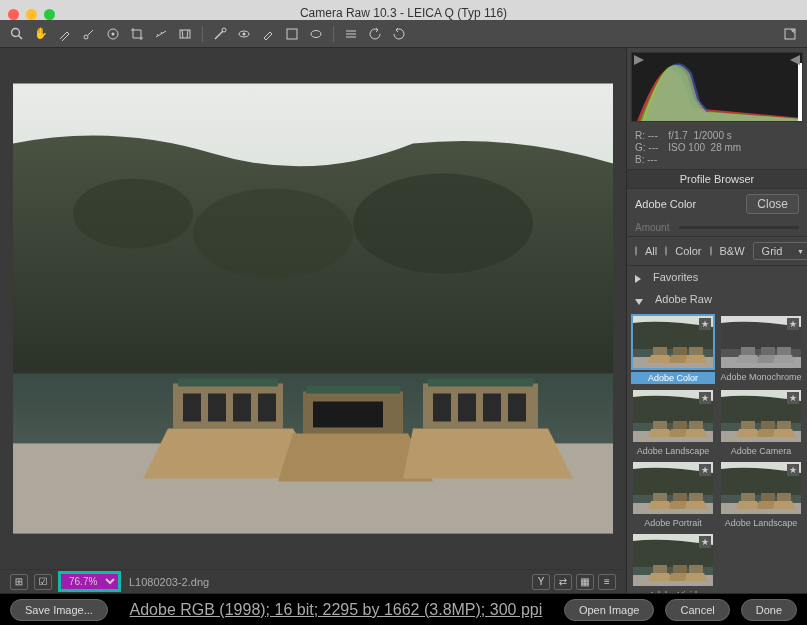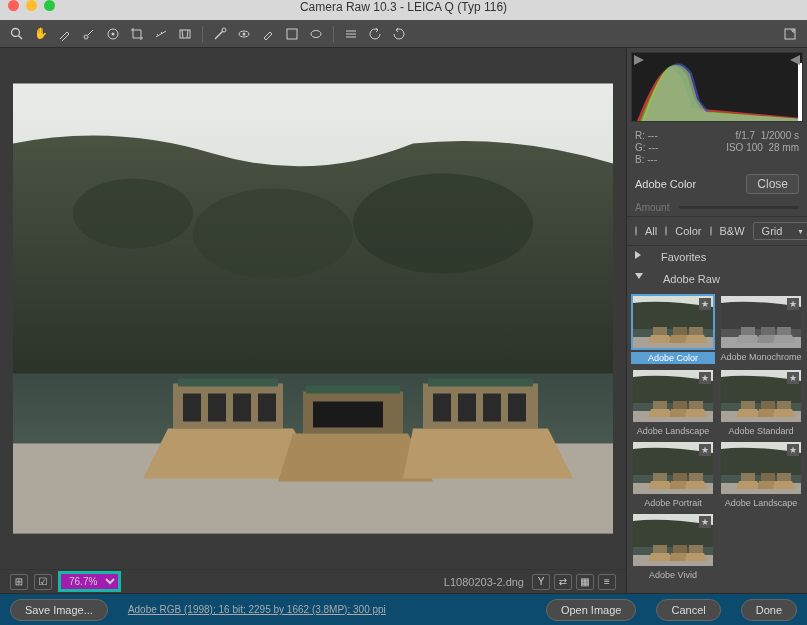--- a/index.html
+++ b/index.html
@@ -1,71 +1,71 @@
 <!DOCTYPE html>
 <html><head>
 <meta charset="utf-8">
 <style>
 *{margin:0;padding:0;box-sizing:border-box;font-family:"Helvetica Neue",Arial,sans-serif;font-size:11px;color:#ccc}
 body{background:#4a4a4a;width:807px;height:625px;overflow:hidden;display:flex;flex-direction:column}
-.titlebar{height:20px;background:#d8d8d8;display:flex;align-items:flex-start;padding:0 8px;position:relative}
+.titlebar{height:20px;background:#d8d8d8;display:flex;align-items:flex-end;padding:0 8px;position:relative}
 .traffic{display:flex;gap:7px}
 .tl{width:11px;height:11px;border-radius:50%}
 .tl.red{background:#ff5f56}
 .tl.yel{background:#ffbd2e}
 .tl.grn{background:#27c93f}
 .title{position:absolute;left:0;right:0;text-align:center;color:#333;font-size:12px}
 .toolbar{height:28px;background:#4a4a4a;border-bottom:1px solid #2a2a2a;display:flex;align-items:center;padding:0 8px;gap:6px}
 .tb-icon{width:18px;height:18px;display:flex;align-items:center;justify-content:center;color:#ccc;cursor:pointer}
 .tb-sep{width:1px;height:16px;background:#666;margin:0 2px}
 .tb-spacer{flex:1}
 .main{flex:1;display:flex;overflow:hidden}
 .preview-area{flex:1;display:flex;flex-direction:column;background:#3a3a3a;border-right:1px solid #2a2a2a;min-width:0}
 .preview-img{flex:1;margin:10px;display:flex;align-items:center;justify-content:center;overflow:hidden}
 .preview-img svg{width:100%;height:100%;max-width:600px}
 .preview-footer{height:24px;display:flex;align-items:center;padding:0 10px;gap:8px;border-top:1px solid #333}
 .pf-left{display:flex;align-items:center;gap:6px}
-.pf-center{flex:1;text-align:right;color:#aaa}
+.pf-center{flex:1;text-align:left;color:#aaa}
 .pf-right{display:flex;align-items:center;gap:4px}
 .pf-btn{width:18px;height:16px;border:1px solid #666;border-radius:2px;display:flex;align-items:center;justify-content:center;font-size:10px;cursor:pointer}
 .sidebar{width:180px;background:#424242;display:flex;flex-direction:column;overflow:hidden}
 .histogram{height:70px;background:#1e1e1e;margin:4px;position:relative;border:1px solid #333}
 .clip-ind{position:absolute;top:2px;width:10px;height:10px}
 .clip-l{left:2px}
 .clip-r{right:2px}
 .readout{padding:4px 8px;font-size:10px;display:flex;gap:10px}
 .readout-col{display:flex;flex-direction:column;gap:1px}
 .readout-col span{color:#aaa;font-size:10px}
-.readout-right{flex:1;text-align:right}
+.readout-right{flex:1;text-align:left}
 .section-title{text-align:center;padding:3px 0;color:#ddd;font-size:11px;border-top:1px solid #333;border-bottom:1px solid #333;background:#3a3a3a}
 .profile-row{display:flex;align-items:center;padding:5px 8px;gap:6px}
 .profile-label{flex:1;color:#ddd;font-size:11px}
 .close-btn{padding:2px 10px;border:1px solid #666;border-radius:3px;background:#4a4a4a;cursor:pointer;font-size:12px}
 .amount-row{display:flex;align-items:center;padding:3px 8px;gap:10px}
 .amount-row span{color:#777;font-size:10px}
 .slider-track{flex:1;height:3px;background:#333;border-radius:2px}
 .filter-row{display:flex;align-items:center;padding:5px 8px;gap:8px;border-top:1px solid #333;border-bottom:1px solid #333;font-size:10px}
 .radio{width:10px;height:10px;border:1px solid #888;border-radius:50%;display:inline-block}
 .radio.sel{background:radial-gradient(circle,#ddd 40%,transparent 45%)}
 .grid-sel{margin-left:auto;padding:2px 8px;border:1px solid #666;border-radius:2px;font-size:10px;display:flex;align-items:center;gap:16px}
-.favrow{padding:5px 8px;display:flex;align-items:flex-start;gap:20px;font-size:10px;cursor:pointer}
+.favrow{padding:5px 8px;display:flex;align-items:flex-end;gap:12px;font-size:10px;cursor:pointer}
 .tri{display:inline-block;width:0;height:0}
 .tri.right{border-top:4px solid transparent;border-bottom:4px solid transparent;border-left:6px solid #ccc}
 .tri.down{border-left:4px solid transparent;border-right:4px solid transparent;border-top:6px solid #ccc}
 .thumbs{flex:1;overflow-y:auto;padding:4px}
 .thumb-grid{display:grid;grid-template-columns:1fr 1fr;gap:4px}
 .thumb{display:flex;flex-direction:column;gap:2px}
 .thumb-img{width:100%;aspect-ratio:3/2;border:2px solid transparent;position:relative;overflow:hidden}
 .thumb-img.selected{border-color:#5a9fd4}
 .star{position:absolute;top:2px;right:2px;width:12px;height:12px;background:#555;display:flex;align-items:center;justify-content:center;font-size:9px;color:#ccc}
 .thumb-label{text-align:center;font-size:9px;color:#bbb;white-space:nowrap;overflow:hidden;text-overflow:ellipsis}
 .thumb-label.selected{background:#5a9fd4;color:#fff;padding:1px 0}
-.bottombar{height:32px;background:#0c4a6e;border-top:1px solid #2a2a2a;display:flex;align-items:center;padding:0 10px;gap:20px}
+.bottombar{height:32px;background:#000000;border-top:1px solid #2a2a2a;display:flex;align-items:center;padding:0 10px;gap:11px}
 .btn{padding:4px 14px;border:1px solid #666;border-radius:12px;background:#4a4a4a;cursor:pointer;font-size:11px;color:#ddd}
-.meta-link{flex:1;text-align:left;color:#aaa;font-size:10px;text-decoration:underline;cursor:pointer}
+.meta-link{flex:1;text-align:center;color:#aaa;font-size:16px;text-decoration:underline;cursor:pointer}
 select{background:#a21caf;border:3px solid #14b8a6;color:#ccc;font-size:10px;padding:1px 4px}
 </style>
 </head>
 <body>
 
 <div class="titlebar">
   <div class="traffic">
     <div class="tl red"></div>
     <div class="tl yel"></div>
     <div class="tl grn"></div>
@@ -264,20 +264,21 @@
       <div class="readout-col">
         <span><span>R:</span> <span>---</span></span>
         <span><span>G:</span> <span>---</span></span>
         <span><span>B:</span> <span>---</span></span>
       </div>
       <div class="readout-col readout-right">
         <span><span>f/1.7</span>&nbsp;&nbsp;<span>1/2000 s</span></span>
         <span><span>ISO 100</span>&nbsp;&nbsp;<span>28 mm</span></span>
       </div>
     </div>
+    <div class="section-title">Profile Browser</div>
     <div class="profile-row">
       <span class="profile-label">Adobe Color</span>
       <span class="close-btn">Close</span>
     </div>
     <div class="amount-row">
       <span>Amount</span>
       <div class="slider-track"></div>
     </div>
     <div class="filter-row">
       <span class="radio sel"></span>
@@ -352,21 +353,21 @@
                 <path d="M0 8 Q30 4 80 12 L80 36 L0 36 Z" fill="#3a4236"></path>
                 <rect y="34" width="80" height="8" fill="#485850"></rect>
                 <rect y="42" width="80" height="12" fill="#a8a298"></rect>
                 <rect x="20" y="32" width="14" height="8" fill="#8a7a5a"></rect>
                 <path d="M18 40 L15 48 L40 48 L36 40 Z" fill="#b89a6a"></path>
                 <rect x="40" y="32" width="14" height="8" fill="#7a6a4a"></rect>
                 <path d="M38 40 L36 48 L58 48 L55 40 Z" fill="#a88a5a"></path>
                 <rect x="56" y="32" width="14" height="8" fill="#8a7a5a"></rect>
                 <path d="M54 40 L52 48 L74 48 L71 40 Z" fill="#b89a6a"></path>
               </svg><div class="star">★</div></div>
-            <div class="thumb-label ">Adobe Standard</div>
+            <div class="thumb-label ">Adobe Camera</div>
           </div>
           <div class="thumb">
             <div class="thumb-img "><svg width="100%" height="100%" viewBox="0 0 80 54" preserveAspectRatio="xMidYMid slice" style="filter:">
                 <rect width="80" height="20" fill="#d8ddd6"></rect>
                 <path d="M0 8 Q30 4 80 12 L80 36 L0 36 Z" fill="#3a4236"></path>
                 <rect y="34" width="80" height="8" fill="#485850"></rect>
                 <rect y="42" width="80" height="12" fill="#a8a298"></rect>
                 <rect x="20" y="32" width="14" height="8" fill="#8a7a5a"></rect>
                 <path d="M18 40 L15 48 L40 48 L36 40 Z" fill="#b89a6a"></path>
                 <rect x="40" y="32" width="14" height="8" fill="#7a6a4a"></rect>

